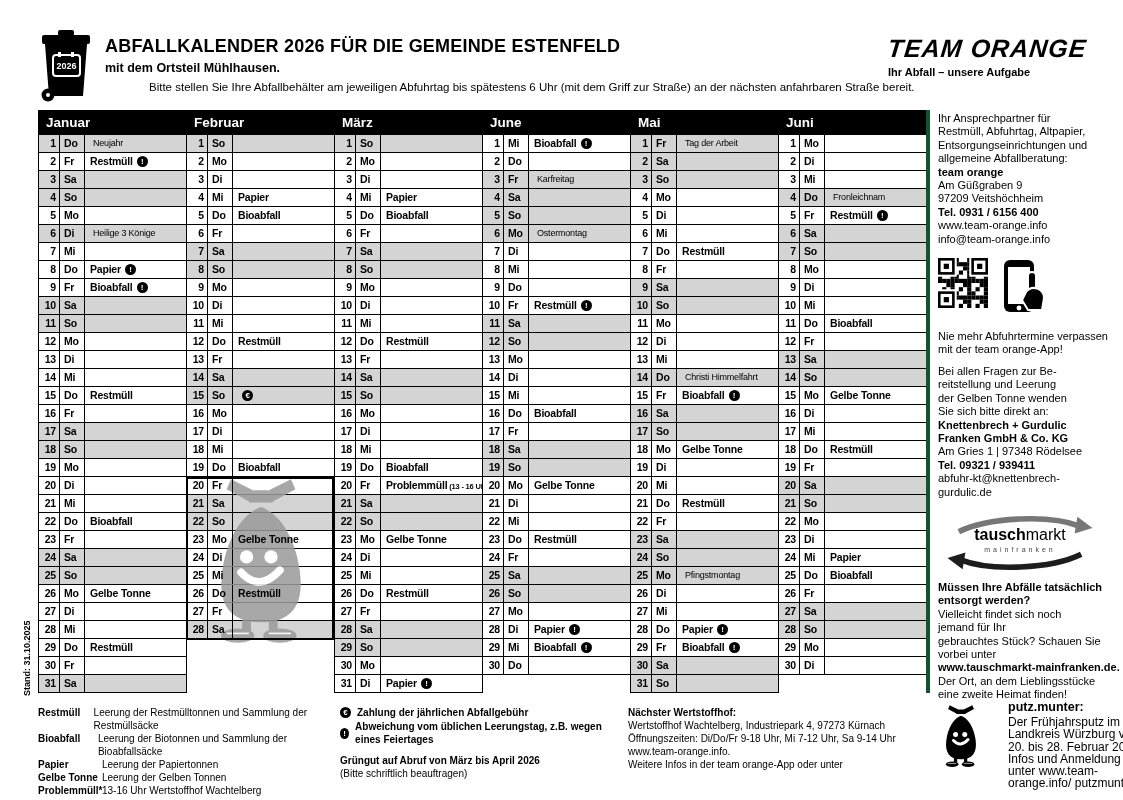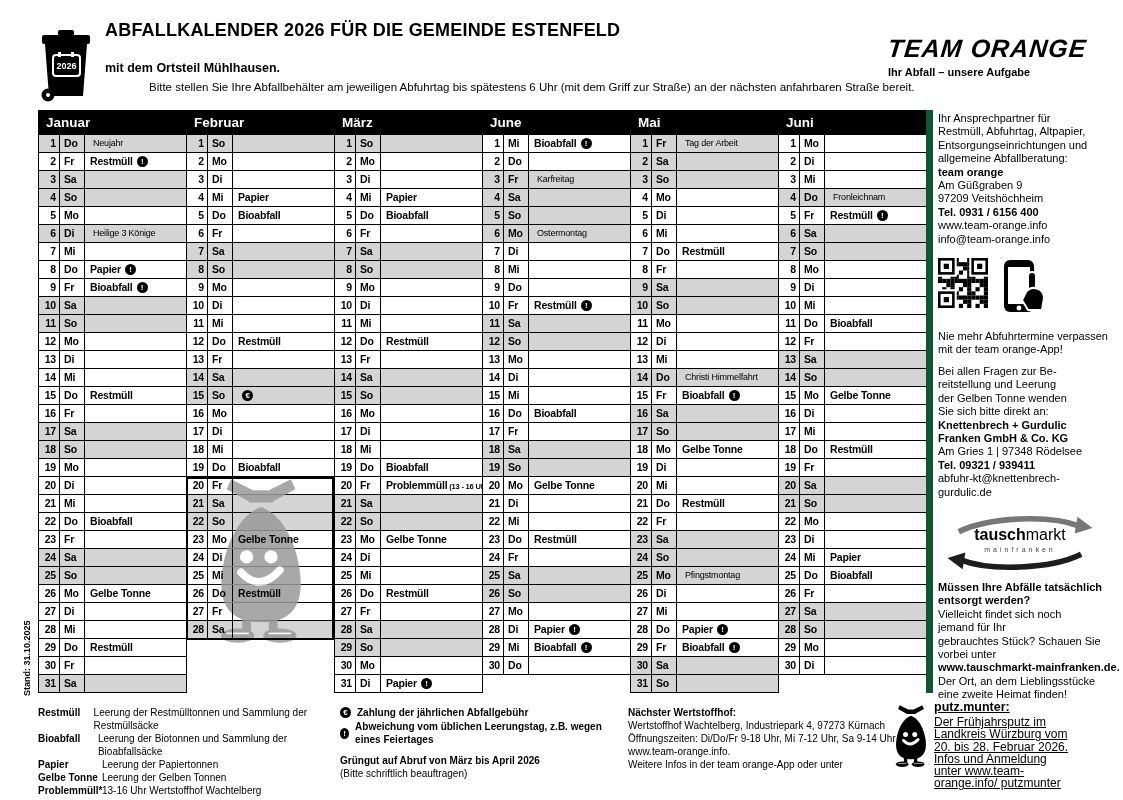--- a/index.html
+++ b/index.html
@@ -1,29 +1,29 @@
 <!DOCTYPE html>
 <html><head>
 <meta charset="utf-8">
 <style>
   html,body{margin:0;padding:0;background:#fff;}
   .page{position:relative;width:1123px;height:800px;background:#fff;overflow:hidden;
         font-family:"Liberation Sans",sans-serif;color:#000;}
   
   .bin{position:absolute;left:36px;top:30px;width:60px;height:72px;}
-  .head-text{position:absolute;left:105px;top:20px;}
+  .head-text{position:absolute;left:105px;top:36px;}
   .title{font-size:18px;font-weight:bold;letter-spacing:.2px;}
-  .subtitle{font-size:12.5px;font-weight:bold;margin-top:20px;}
+  .subtitle{font-size:12.5px;font-weight:bold;margin-top:4px;}
   .instruction{font-size:11.5px;margin-top:6px;padding-left:44px;}
   .logo{position:absolute;left:888px;top:34px;width:225px;}
   .logo-name{font-size:25px;font-weight:900;font-style:italic;letter-spacing:1px;
              transform:skewX(-6deg);transform-origin:left;white-space:nowrap;}
   .logo-tag{font-size:11px;font-weight:bold;margin-top:3px;}
   
-  .grid{position:absolute;left:38px;top:110px;display:flex;border-right:7px solid #14532d;}
+  .grid{position:absolute;left:38px;top:110px;display:flex;border-right:4px solid #14532d;}
   .month{width:148px;height:583px;box-sizing:border-box;border-left:1px solid #000;position:relative;}
   .mh{height:25px;background:#000;color:#fff;font-weight:bold;font-size:13.5px;
       line-height:25px;padding-left:7px;box-sizing:border-box;}
   .day{display:flex;height:18px;box-sizing:border-box;border-bottom:1px solid #000;
        font-size:10.5px;letter-spacing:-0.2px;}
   .day.off{background:#d4d4d4;}
   .num{width:21px;box-sizing:border-box;border-right:1px solid #000;text-align:right;
        padding-right:3px;font-weight:bold;line-height:17px;position:relative;z-index:4;}
   .wd{width:25px;box-sizing:border-box;border-right:1px solid #000;padding-left:4px;
       font-weight:bold;line-height:17px;position:relative;z-index:4;}
@@ -47,21 +47,21 @@
   .tm-logo{position:relative;width:160px;height:64px;margin:12px 0 6px 2px;}
   .tm-text{position:absolute;left:0;right:0;top:18px;text-align:center;line-height:11px;}
   .tm-main{font-size:16px;}
   .tm-sub{font-size:7px;letter-spacing:3px;color:#444;margin-top:2px;}
   
   .footer-block{position:absolute;top:706px;font-size:10px;line-height:13px;}
   .lgrow{display:flex;}
   .lgterm{width:64px;font-weight:bold;}
   .syrow{display:flex;align-items:center;margin-bottom:1px;}
   .syrow .mark{margin:0 6px 0 0;}
-  .putz{position:absolute;left:888px;top:700px;width:185px;display:flex;gap:0;text-decoration:underline;}
+  .putz{position:absolute;left:938px;top:700px;width:185px;display:flex;gap:24px;}
   .putz-title{font-size:12.5px;font-weight:bold;margin-bottom:2px;}
   .putz-lines{font-size:12px;line-height:12.3px;}
   .stand{position:absolute;left:22px;top:696px;transform:rotate(-90deg);transform-origin:0 0;
          font-size:9px;font-weight:bold;white-space:nowrap;}
 </style>
 </head>
 <body>
 
 <div class="page">
 

